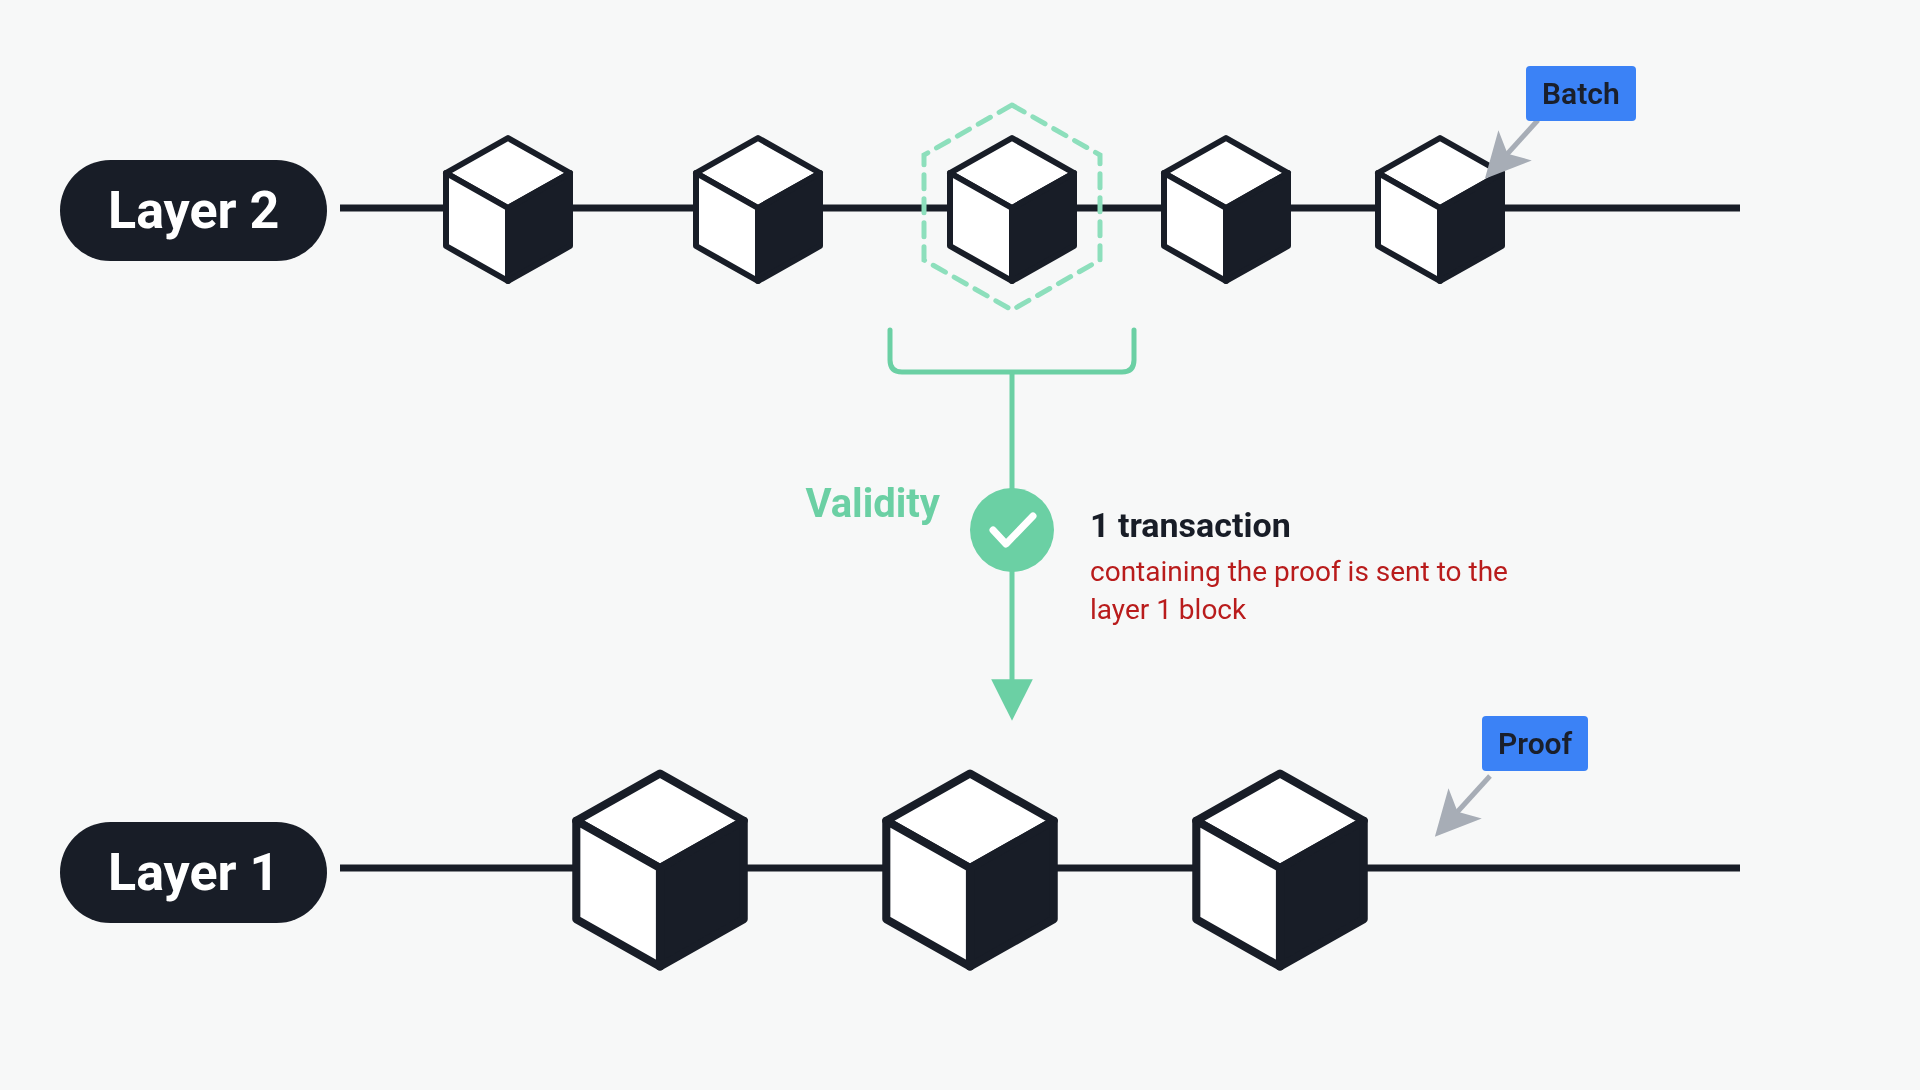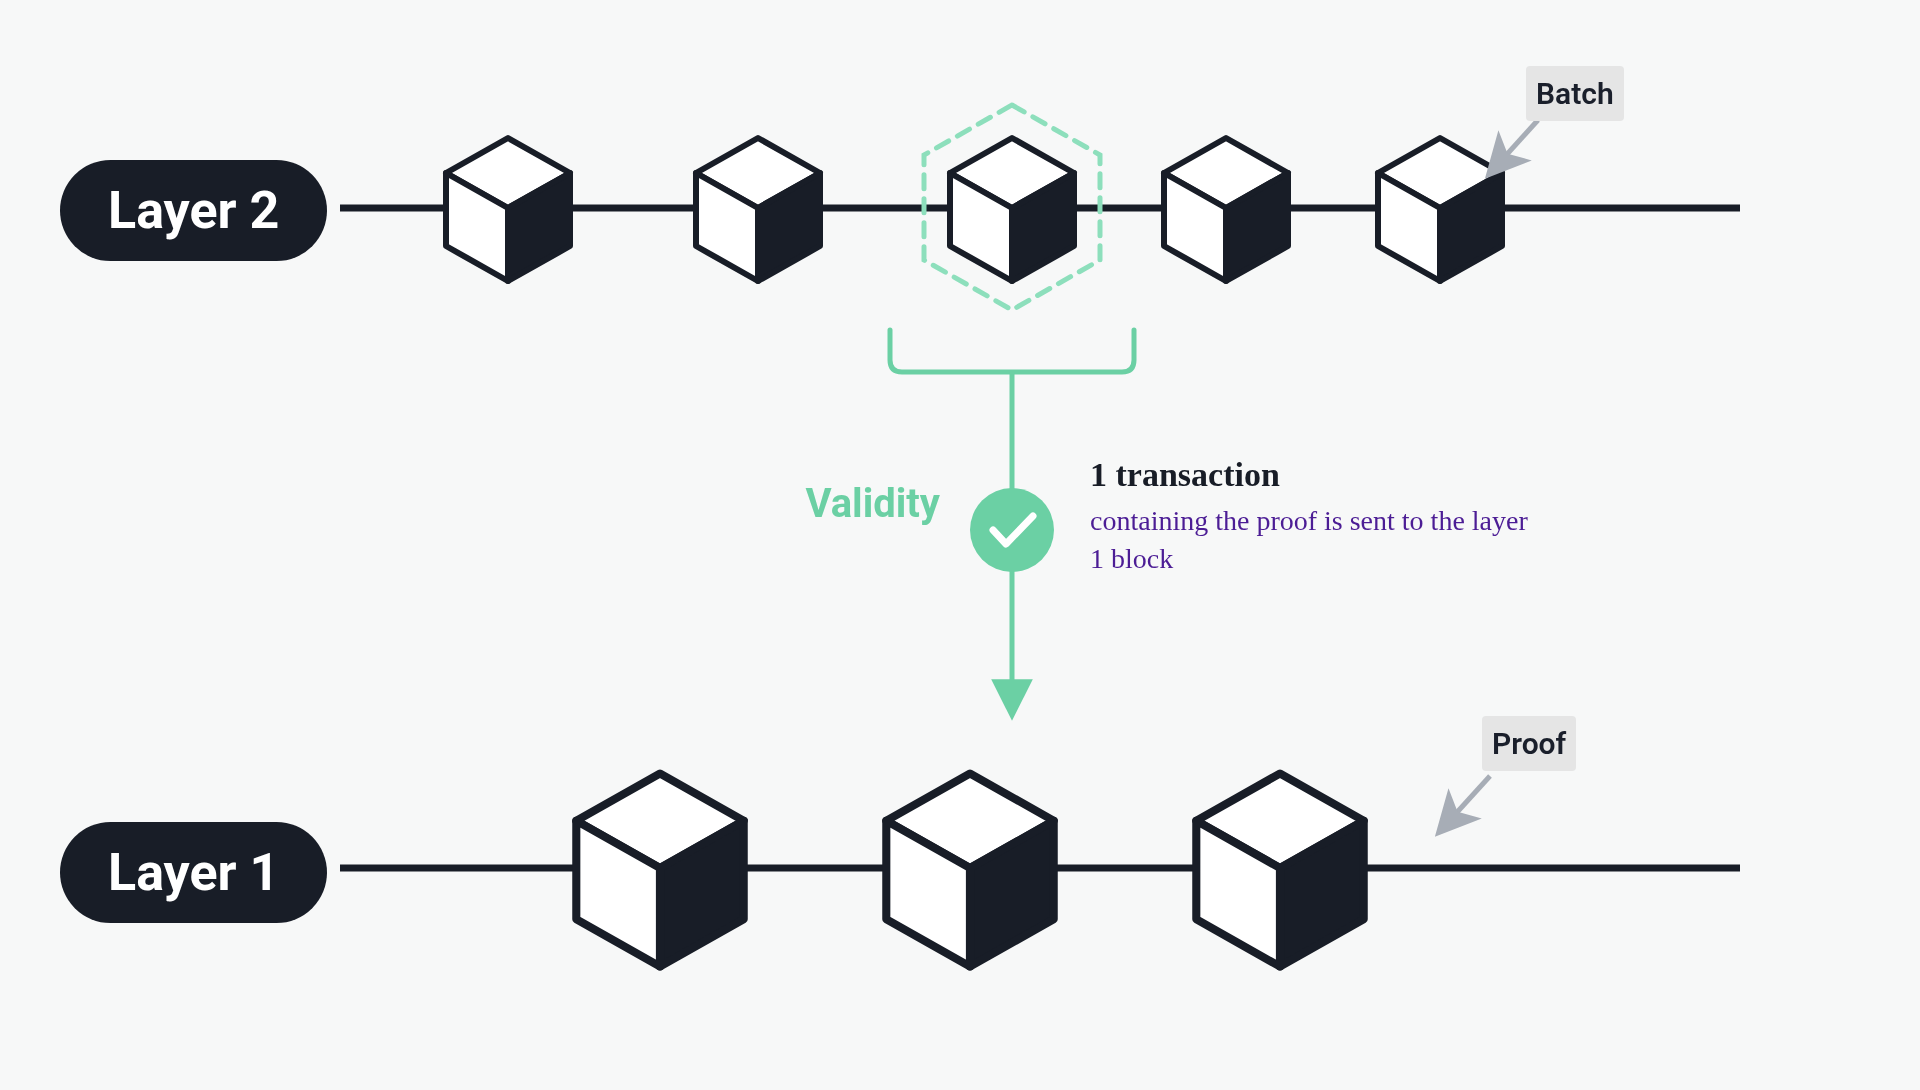--- a/index.html
+++ b/index.html
@@ -29,25 +29,25 @@
     padding: 20px 48px;
     font-size: 52px;
     font-weight: 700;
     display: flex;
     align-items: center;
     justify-content: flex-start;
     white-space: nowrap;
   }
   .tag-box {
     position: absolute;
-    background: #e5e5e5;
+    background: #3b82f6;
     color: #1a1f2b;
     font-size: 30px;
     font-weight: 600;
-    padding: 10px 10px;
+    padding: 10px 16px;
     border-radius: 4px;
   }
   .validity-label {
     position: absolute;
     color: #6bd0a4;
     font-weight: 700;
     font-size: 40px;
     line-height: 1.2;
     text-align: right;
   }
@@ -55,21 +55,21 @@
     position: absolute;
     max-width: 440px;
   }
   .trans-title {
     color: #181d27;
     font-weight: 700;
     font-size: 34px;
     margin-bottom: 8px;
   }
   .trans-body {
-    color: #4c1d95;
+    color: #b91c1c;
     font-size: 28px;
     line-height: 1.35;
   }
 </style>
 </head>
 <body>
 
 <div class="stage">
 
   <svg class="canvas" viewBox="0 0 1920 1090">
@@ -152,18 +152,18 @@
     <span>Batch</span>
   </div>
   <div class="tag-box" style="left:1482px; top:716px;">
     <span>Proof</span>
   </div>
 
   <div class="validity-label" style="left:700px; top:480px; width:240px;">
     <div>Validity</div>
   </div>
 
-  <div class="trans-block" style="left:1090px; top:456px;font-family:Liberation Serif, serif;">
+  <div class="trans-block" style="left:1090px; top:505px;">
     <div class="trans-title">1 transaction</div>
     <div class="trans-body">containing the proof is sent to the layer 1 block</div>
   </div>
 
 </div>
 
 </body></html>

